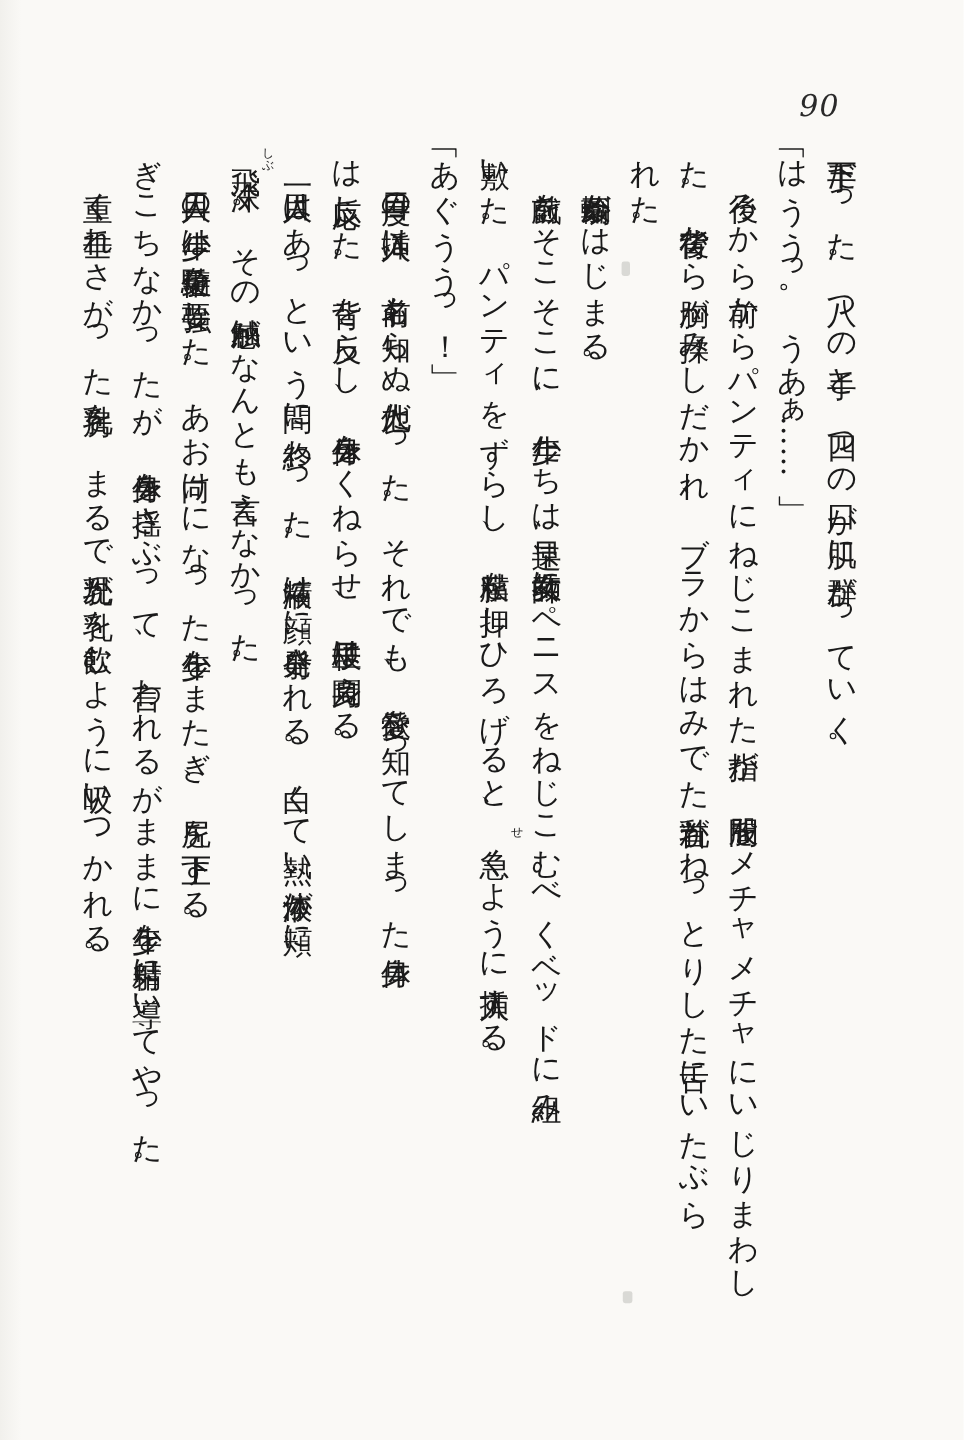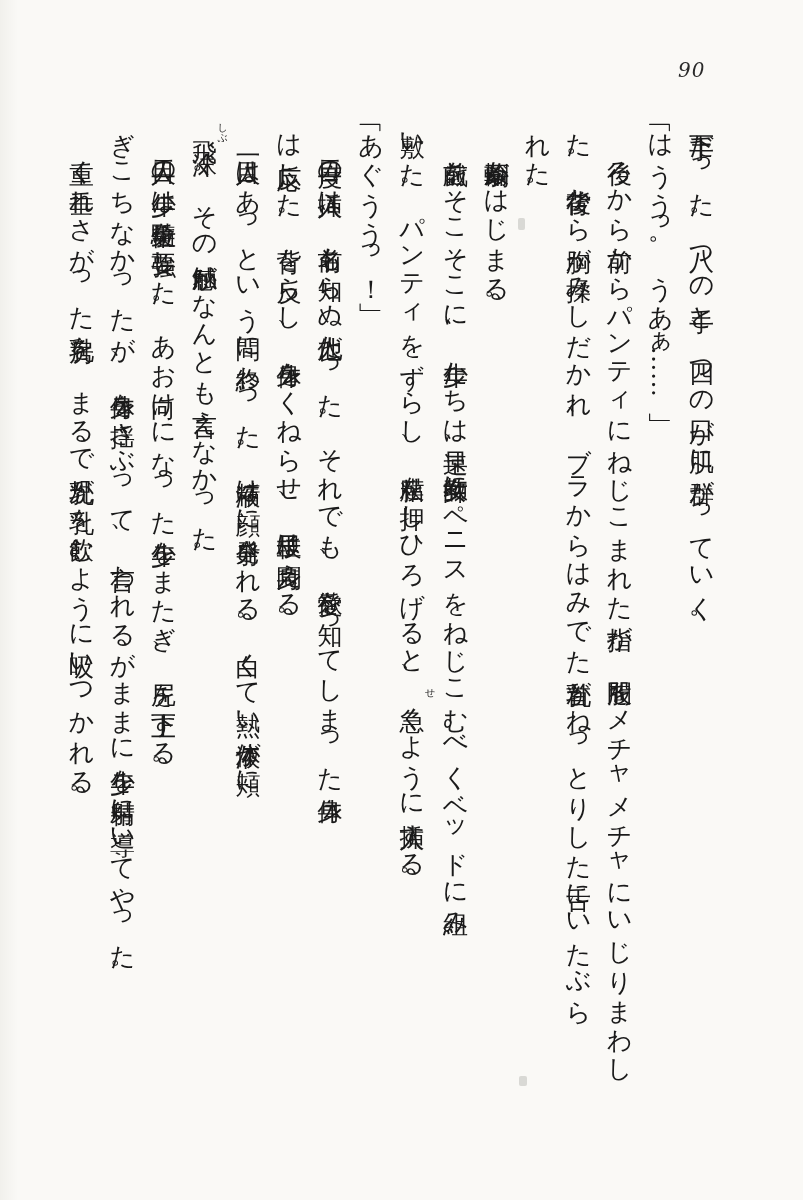--- a/index.html
+++ b/index.html
@@ -14,26 +14,25 @@
     background: #ffffff;
   }
   .page {
     position: relative;
     width: 803px; height: 1200px;
     overflow: hidden;
     background: linear-gradient(90deg, #f1f0ec 0px, var(--paper) 18px);
   }
   .page-number {
     position: absolute;
-    top: 58px; left: 666px;
+    top: 74px; left: 666px;
     font-style: italic;
-    font-size: 20px;
+    font-size: 25px;
     letter-spacing: 1px;
     color: var(--folio-ink);
-    margin-left: 12px;
   }
   .vtext {
     position: absolute;
     top: 116px; right: 81px;
     height: 1022px;
     writing-mode: vertical-rl;
     text-orientation: mixed;
     font-size: 25px;
     letter-spacing: 0.5px;
     color: var(--ink);

